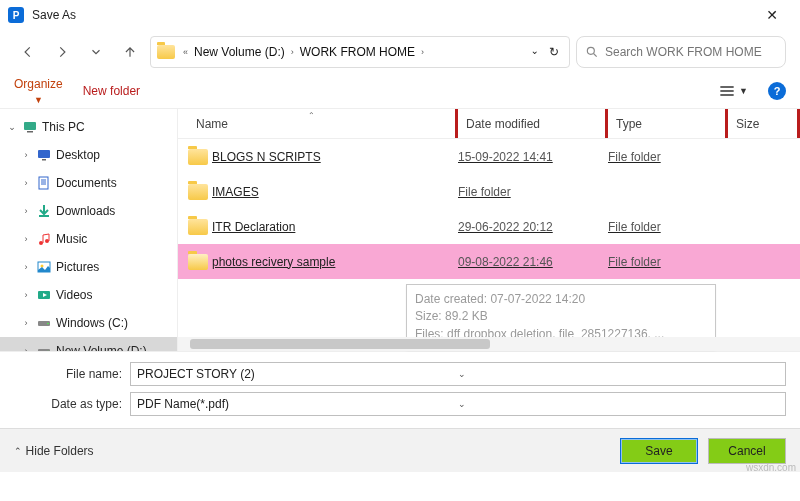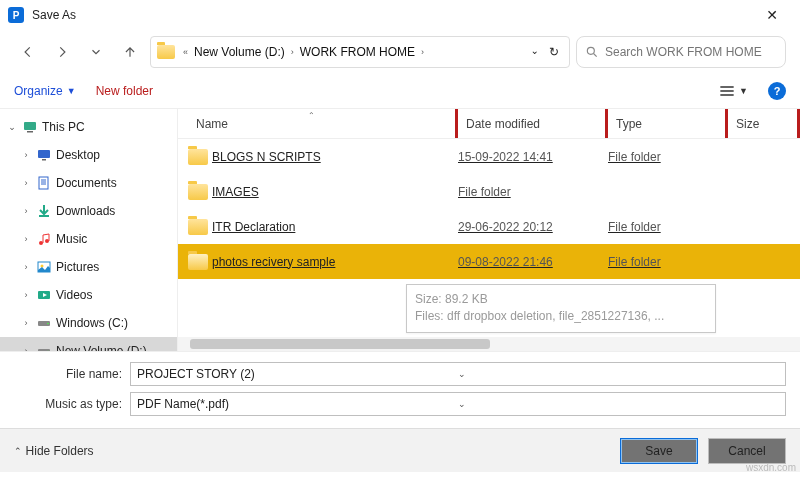--- a/index.html
+++ b/index.html
@@ -21,21 +21,21 @@
 .breadcrumb .folder-ico::before { content:""; position:absolute; top:-3px; left:0; width:8px; height:3px; background:#f7c948; border-radius:1px 1px 0 0; }
 .breadcrumb .chev { font-size:9px; color:#555; padding:0 2px; }
 .breadcrumb .seg { color:#111; }
 .breadcrumb .end-chevs { margin-left:auto; display:flex; gap:10px; padding-right:4px; }
 .searchbox { width: 210px; height:32px; border:1px solid #ddd; border-radius:8px; display:flex; align-items:center; padding:0 8px; color:#888; gap:6px; }
 .searchbox svg { width:14px; height:14px; stroke:#888; fill:none; stroke-width:2; }
 .searchbox input { border:none; outline:none; flex:1; font-size:12px; color:#333; background:transparent; }
 
 
 .toolbar { height: 34px; display:flex; align-items:center; padding:0 14px; gap:20px; }
-.organize { color:#1d4ed8; display:flex; align-items:center; gap:4px; }
+.organize { color:#c2410c; display:flex; align-items:center; gap:4px;flex-direction:column; }
 .newfolder { color:#b91c1c; }
 .toolbar .spacer { flex:1; }
 .view-btn { display:flex; align-items:center; gap:4px; color:#333; }
 .view-btn svg { width:16px; height:12px; }
 .help-btn { width:18px; height:18px; border-radius:50%; background:#0b6cd8; color:#fff; display:flex; align-items:center; justify-content:center; font-size:11px; font-weight:bold; }
 
 
 .main { display:flex; height: 244px; border-top:1px solid #eee; border-bottom:1px solid #eee; }
 
 
@@ -51,21 +51,21 @@
 .filepane { flex:1; display:flex; flex-direction:column; position:relative; }
 .cols { height:30px; display:flex; align-items:center; border-bottom:1px solid #eee; color:#444; padding-left:10px; position:relative; }
 .cols .col { border-right:3px solid #b91c1c; height:100%; display:flex; align-items:center; padding-left:8px; }
 .cols .sort-arrow { position:absolute; left:130px; top:2px; font-size:8px; color:#666; }
 .c-name { width:270px; }
 .c-date { width:150px; }
 .c-type { width:120px; }
 .c-size { flex:1; }
 .rows { flex:1; overflow:hidden; }
 .row { height:35px; display:flex; align-items:center; padding-left:10px;text-decoration:underline; }
-.row.sel { background:#eab308; }
+.row.sel { background:#f9a8d4; }
 .row .icon { width:20px; height:16px; margin-right:4px; background:linear-gradient(#ffe49c,#f7c948); border-radius:2px; position:relative; }
 .row .icon::before { content:""; position:absolute; top:-3px; left:0; width:9px; height:3px; background:#f7c948; border-radius:1px 1px 0 0; }
 .row .icon.open { background:linear-gradient(#fff0c2,#f7c948); }
 .row .c-name { display:flex; align-items:center; }
 .row .c-date, .row .c-type { color:#555; }
 .scrollh { height:14px; background:#f4f4f4; position:relative; }
 .scrollh .thumb { position:absolute; left:12px; top:2px; width:300px; height:10px; background:#c8c8c8; border-radius:3px; }
 
 
 .tooltip { position:absolute; left:228px; top:175px; width:310px; background:#fff; border:1px solid #c8c8c8; padding:6px 8px; color:#9a9a9a; font-size:11px; line-height:1.45; box-shadow:0 1px 2px rgba(0,0,0,.05); }
@@ -75,21 +75,21 @@
 .field-row { display:flex; align-items:center; margin-bottom:6px; gap:8px; }
 .field-row label { width:108px; text-align:right; color:#333; }
 .field-row .combo { flex:1; height:24px; border:1px solid #bfbfbf; display:flex; align-items:center; padding:0 6px; background:#fff; }
 .field-row .combo span { flex:1; }
 .field-row .combo .dd { font-size:9px; color:#555; }
 
 
 .footer { height:44px; background:#f2f2f2; border-top:1px solid #ddd; display:flex; align-items:center; padding:0 14px; gap:10px; }
 .hide-folders { display:flex; align-items:center; gap:4px; color:#333; }
 .footer .spacer { flex:1; }
-.btn { height:26px; min-width:78px; border:1px solid #bcbcbc; background:#737373; display:flex; align-items:center; justify-content:center; padding:0 16px; }
+.btn { height:26px; min-width:78px; border:1px solid #bcbcbc; background:#84cc16; display:flex; align-items:center; justify-content:center; padding:0 16px; }
 .btn.primary { border:1px solid #0b6cd8; box-shadow:inset 0 0 0 1px #8fc2f0; }
 
 .watermark { position:absolute; right:4px; bottom:28px; font-size:10px; color:#bbb; }
 </style>
 </head>
 <body>
 
 <div class="titlebar">
   <div class="app-icon">P</div>
   <div class="title">Save As</div>
@@ -295,40 +295,41 @@
             <div class="icon open"></div>
             <span>photos recivery sample</span>
           </div>
           <div class="c-date">09-08-2022 21:46</div>
           <div class="c-type">File folder</div>
           <div class="c-size"></div>
         </div>
       </div>
 
     <div class="tooltip">
+      <div>Date created: 07-07-2022 14:20</div>
       <div>Size: 89.2 KB</div>
       <div>Files: dff dropbox deletion, file_2851227136, ...</div>
     </div>
 
     <div class="scrollh">
         <div class="thumb"></div>
       </div>
   </div>
 </div>
 
 <div class="fields">
   <div class="field-row">
     <label>File name:</label>
     <div class="combo">
       <span>PROJECT STORY (2)</span>
       <span class="dd">⌄</span>
     </div>
   </div>
   <div class="field-row">
-    <label>Music as type:</label>
+    <label>Date as type:</label>
     <div class="combo">
       <span>PDF Name(*.pdf)</span>
       <span class="dd">⌄</span>
     </div>
   </div>
 </div>
 
 <div class="footer">
   <div class="hide-folders">
     <span style="font-size:9px;">⌃</span>

